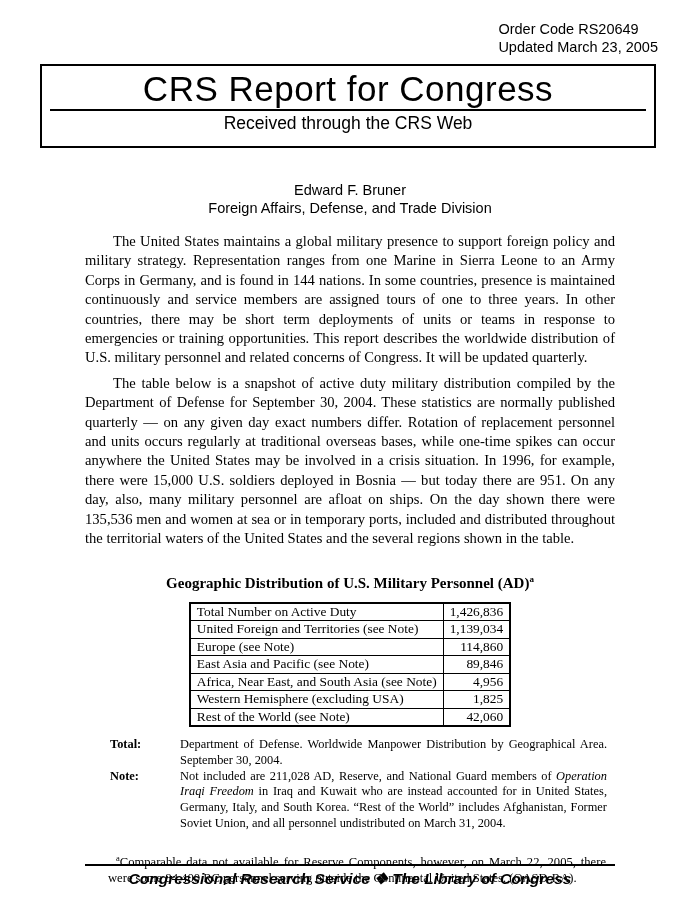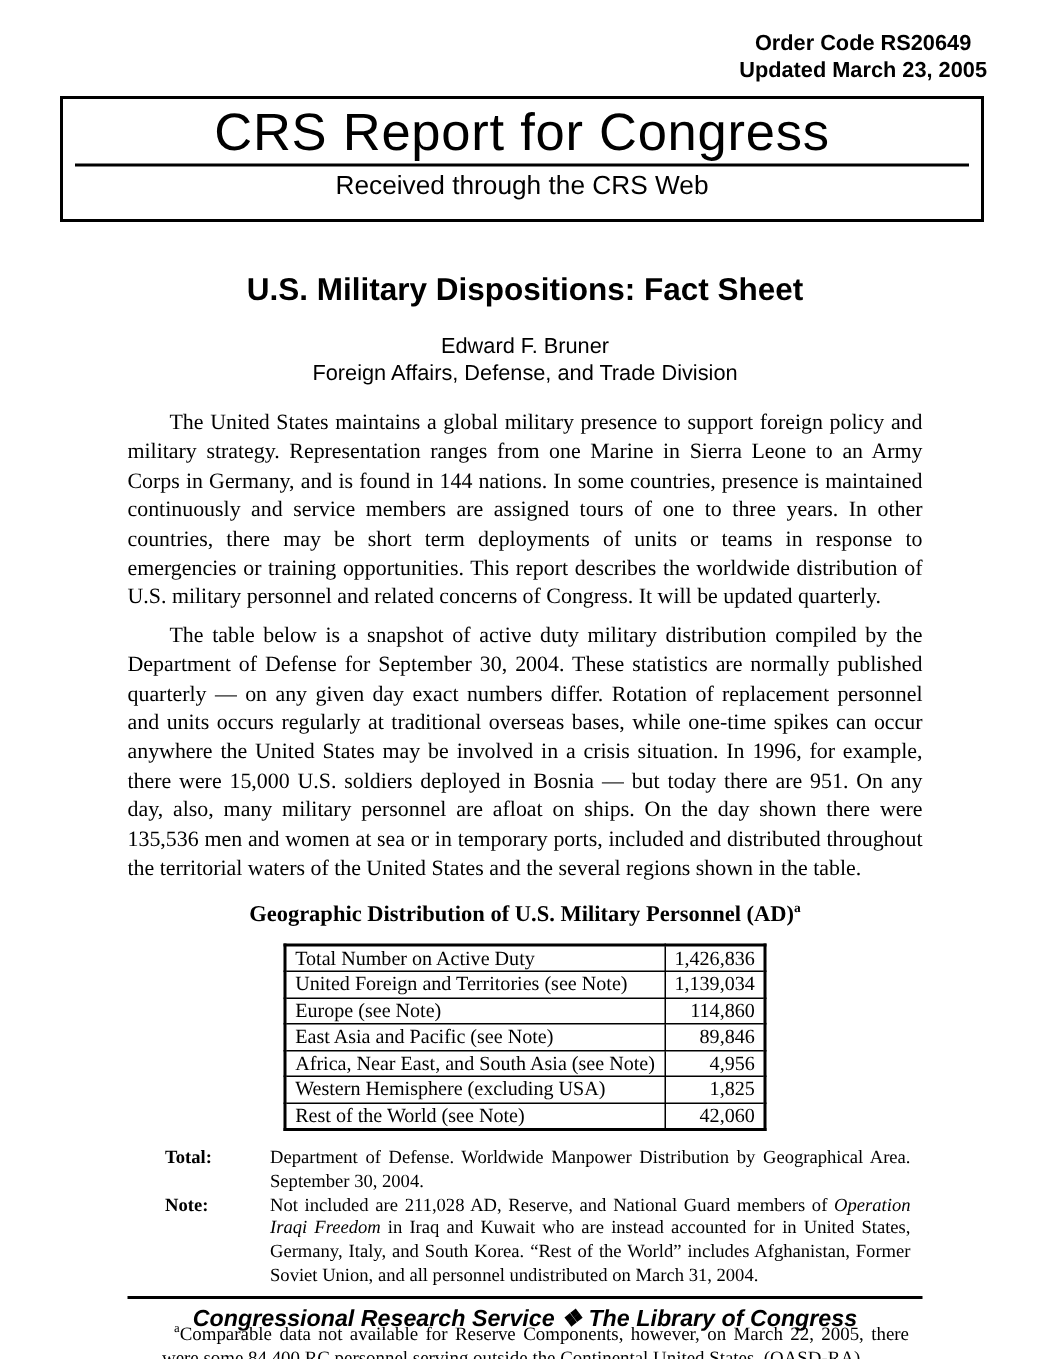--- a/index.html
+++ b/index.html
@@ -9,23 +9,23 @@
     font-family: "Liberation Serif", serif;
     color: #000;
     position: relative;
     overflow: hidden;
   }
   .page { position: absolute; inset: 0; }
 
   
   .topmeta {
     position: absolute; top: 20px; right: 42px;
-    text-align: center;
-    font-family: "Liberation Sans", sans-serif;
-    font-size: 14.5px; line-height: 18px; font-weight: bold;
+    text-align: left;
+    font-family: "Liberation Sans", sans-serif;
+    font-size: 14.5px; line-height: 18px;
   }
 
   
   .masthead {
     position: absolute; top: 64px; left: 40px; right: 44px;
     height: 84px;
     border: 2px solid #000;
     box-sizing: border-box;
     text-align: center;
   }
@@ -64,21 +64,21 @@
   .body-par {
     font-size: 14.6px; line-height: 19.4px;
     text-align: justify;
     text-indent: 28px;
     margin: 0 0 6px 0;
   }
 
   .table-title {
     font-size: 15px; font-weight: bold;
     text-align: center;
-    margin: 12px 0 10px 0;
+    margin: 26px 0 10px 0;
   }
   sup.fn-mark { font-size: 9px; vertical-align: super; line-height: 0; }
 
   table.personnel {
     border-collapse: collapse;
     margin: 0 auto;
     width: 320px;
     border: 2px solid #000;
   }
   table.personnel td {
@@ -138,21 +138,20 @@
   </div>
 
   <div class="masthead">
     <div class="masthead-title">CRS Report for Congress</div>
     <div class="masthead-rule"></div>
     <div class="masthead-subtitle">Received through the CRS Web</div>
   </div>
 
   <div class="content">
 
-    <div class="report-title">U.S. Military Dispositions: Fact Sheet</div>
 
     <div class="author-block">
       <div>Edward F. Bruner</div>
       <div>Foreign Affairs, Defense, and Trade Division</div>
     </div>
 
     <p class="body-par">The United States maintains a global military presence to support foreign policy and military strategy.  Representation ranges from one Marine in Sierra Leone to an Army Corps in Germany, and is found in 144 nations.  In some countries, presence is maintained continuously and service members are assigned tours of one to three years.  In other countries, there may be short term deployments of units or teams in response to emergencies or training opportunities.  This report describes the worldwide distribution of U.S. military personnel and related concerns of Congress.  It will be updated quarterly.</p>
     <p class="body-par">The table below is a snapshot of active duty military distribution compiled by the Department of Defense for September 30, 2004.  These statistics are normally published quarterly — on any given day exact numbers differ.  Rotation of replacement personnel and units occurs regularly at traditional overseas bases, while one-time spikes can occur anywhere the United States may be involved in a crisis situation.  In 1996, for example, there were 15,000 U.S. soldiers deployed in Bosnia — but today there are 951.  On any day, also, many military personnel are afloat on ships.  On the day shown there were 135,536 men and women at sea or in temporary ports, included and distributed throughout the territorial waters of the United States and the several regions shown in the table.</p>
 
     <div class="table-title"><span>Geographic Distribution of U.S. Military Personnel (AD)</span><sup class="fn-mark">a</sup></div>

